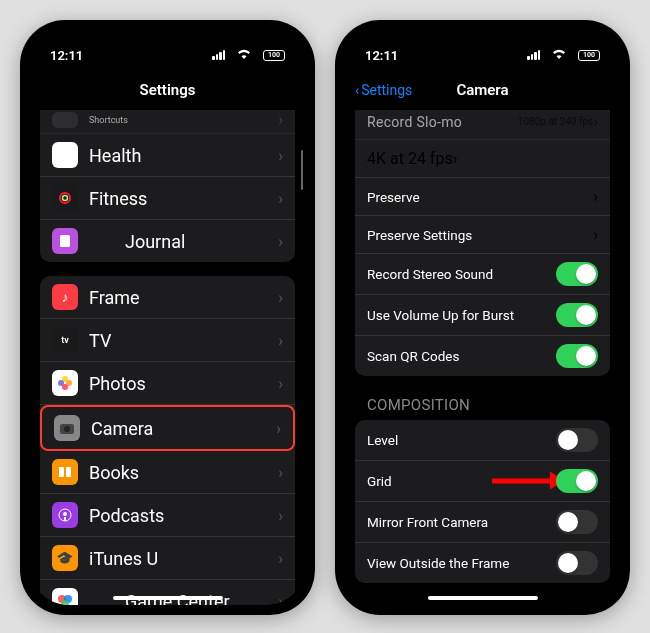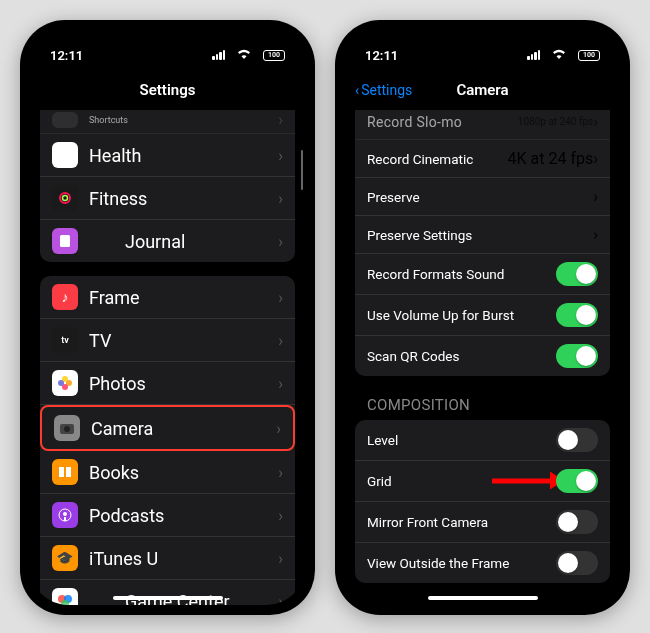--- a/index.html
+++ b/index.html
@@ -371,34 +371,33 @@
       <span class="nav-title">Camera</span>
     </div>
     <div class="content">
       <div class="section first">
         <div class="cam-row cut-row">
           <span class="label" style="font-size:14px;letter-spacing:0.3px;">Record Slo-mo</span>
           <span class="value" style="font-size:10px;">1080p at 240 fps</span>
           <span class="chevron">›</span>
         </div>
         <div class="cam-row">
-          <span class="label">Record Cinematic</span>
           <span class="value">4K at 24 fps</span>
           <span class="chevron">›</span>
         </div>
         <div class="cam-row">
           <span class="label">Preserve</span>
           <span class="chevron">›</span>
         </div>
         <div class="cam-row">
           <span class="label">Preserve Settings</span>
           <span class="chevron">›</span>
         </div>
         <div class="cam-row">
-          <span class="label">Record Formats Sound</span>
+          <span class="label">Record Stereo Sound</span>
           <div class="toggle on">
               <div class="knob"></div>
             </div>
         </div>
         <div class="cam-row">
           <span class="label">Use Volume Up for Burst</span>
           <div class="toggle on">
               <div class="knob"></div>
             </div>
         </div>

